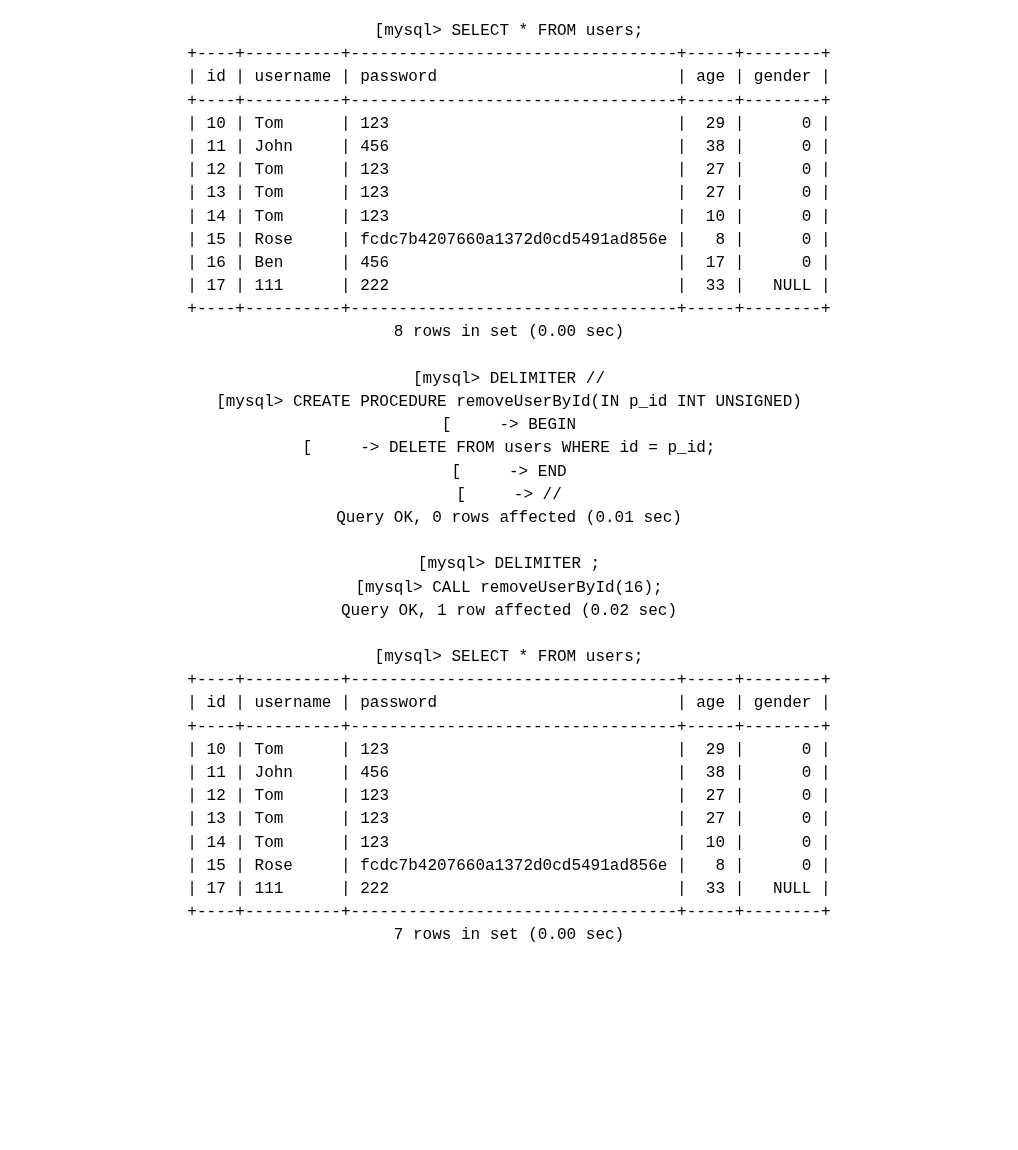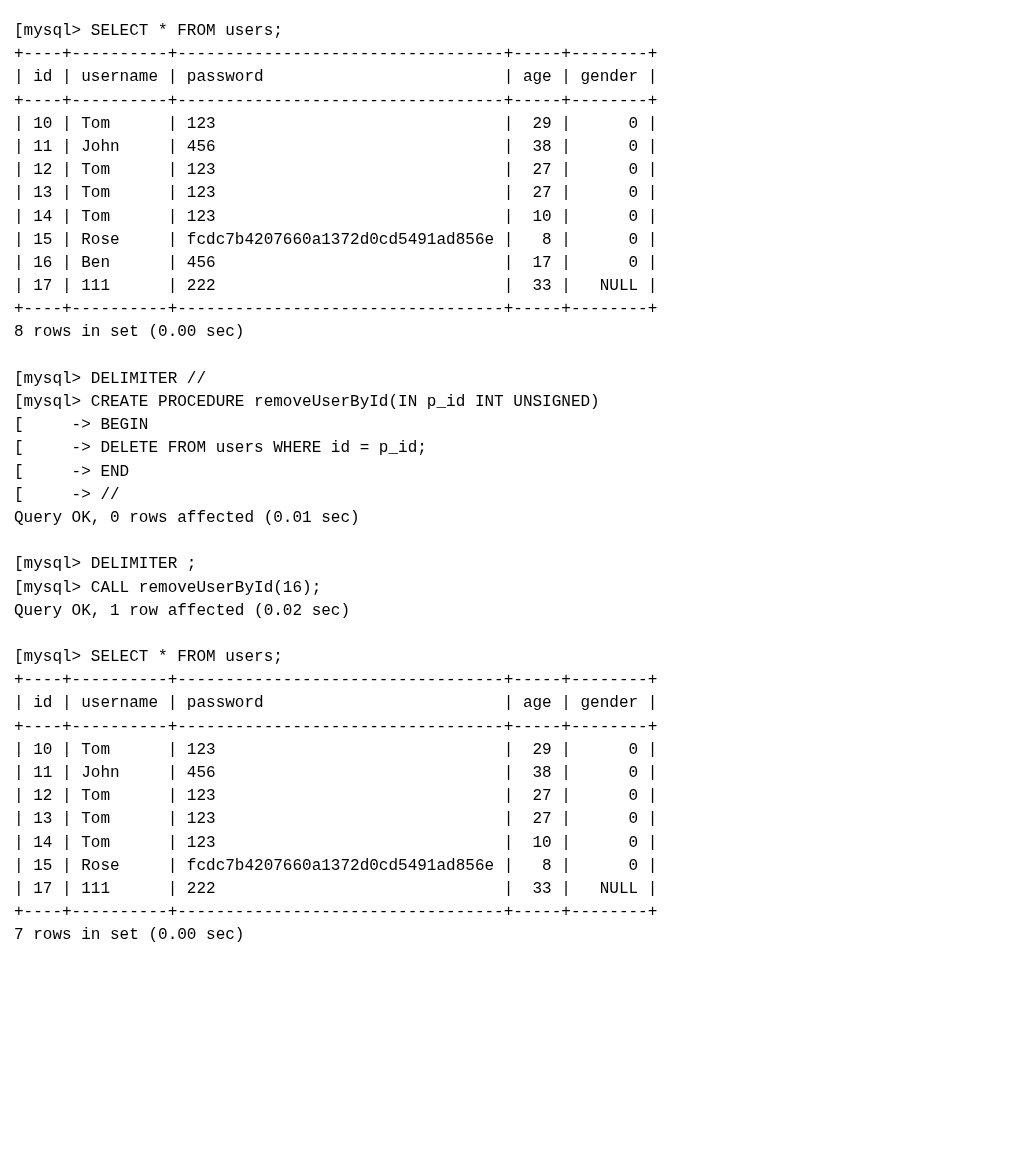--- a/index.html
+++ b/index.html
@@ -8,20 +8,21 @@
       font-family: 'Courier New', Courier, monospace;
       font-size: 16px;
       color: #000000;
       padding: 10px 0;
       width: 1018px;
     }
     .terminal {
       padding: 10px 14px;
       white-space: pre;
       line-height: 1.45;
+      text-align: center;
     }
     .line {
       display: block;
     }
   </style>
 </head>
 <body>
 
 <div class="terminal" id="terminal-container"><span class="line">[mysql&gt; SELECT * FROM users;</span><span class="line">+----+----------+----------------------------------+-----+--------+</span><span class="line">| id | username | password                         | age | gender |</span><span class="line">+----+----------+----------------------------------+-----+--------+</span><span class="line">| 10 | Tom      | 123                              |  29 |      0 |</span><span class="line">| 11 | John     | 456                              |  38 |      0 |</span><span class="line">| 12 | Tom      | 123                              |  27 |      0 |</span><span class="line">| 13 | Tom      | 123                              |  27 |      0 |</span><span class="line">| 14 | Tom      | 123                              |  10 |      0 |</span><span class="line">| 15 | Rose     | fcdc7b4207660a1372d0cd5491ad856e |   8 |      0 |</span><span class="line">| 16 | Ben      | 456                              |  17 |      0 |</span><span class="line">| 17 | 111      | 222                              |  33 |   NULL |</span><span class="line">+----+----------+----------------------------------+-----+--------+</span><span class="line">8 rows in set (0.00 sec)</span><span class="line">&nbsp;</span><span class="line">[mysql&gt; DELIMITER //</span><span class="line">[mysql&gt; CREATE PROCEDURE removeUserById(IN p_id INT UNSIGNED)</span><span class="line">[     -&gt; BEGIN</span><span class="line">[     -&gt; DELETE FROM users WHERE id = p_id;</span><span class="line">[     -&gt; END</span><span class="line">[     -&gt; //</span><span class="line">Query OK, 0 rows affected (0.01 sec)</span><span class="line">&nbsp;</span><span class="line">[mysql&gt; DELIMITER ;</span><span class="line">[mysql&gt; CALL removeUserById(16);</span><span class="line">Query OK, 1 row affected (0.02 sec)</span><span class="line">&nbsp;</span><span class="line">[mysql&gt; SELECT * FROM users;</span><span class="line">+----+----------+----------------------------------+-----+--------+</span><span class="line">| id | username | password                         | age | gender |</span><span class="line">+----+----------+----------------------------------+-----+--------+</span><span class="line">| 10 | Tom      | 123                              |  29 |      0 |</span><span class="line">| 11 | John     | 456                              |  38 |      0 |</span><span class="line">| 12 | Tom      | 123                              |  27 |      0 |</span><span class="line">| 13 | Tom      | 123                              |  27 |      0 |</span><span class="line">| 14 | Tom      | 123                              |  10 |      0 |</span><span class="line">| 15 | Rose     | fcdc7b4207660a1372d0cd5491ad856e |   8 |      0 |</span><span class="line">| 17 | 111      | 222                              |  33 |   NULL |</span><span class="line">+----+----------+----------------------------------+-----+--------+</span><span class="line">7 rows in set (0.00 sec)</span></div>
 

